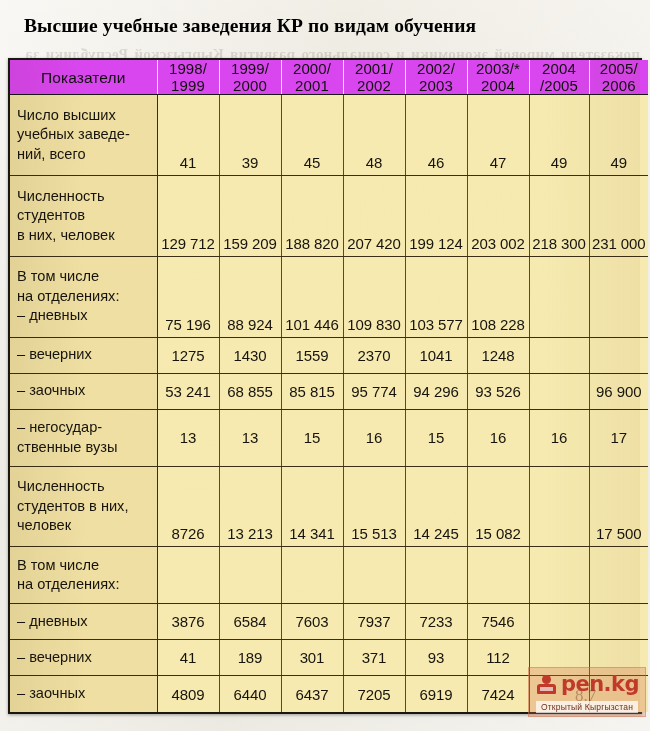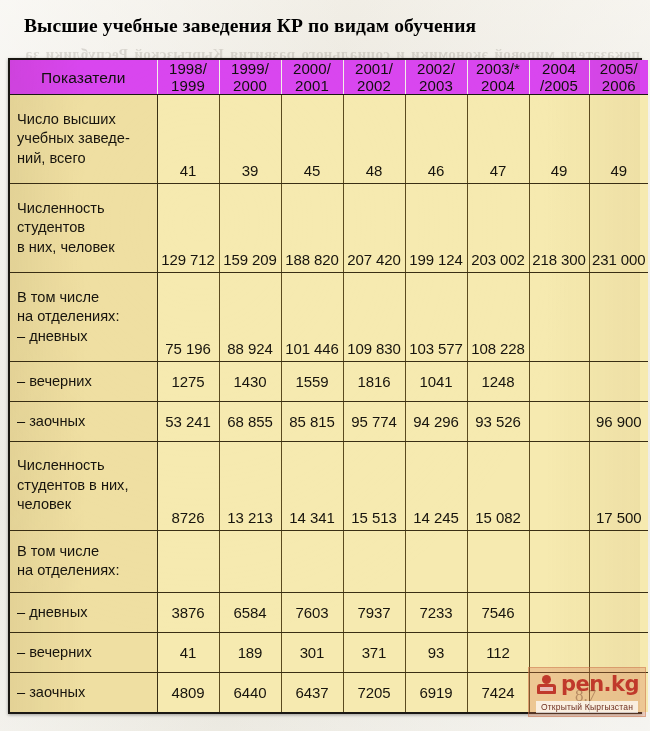--- a/index.html
+++ b/index.html
@@ -314,38 +314,52 @@
           <td class="num"></td>
           <td class="num"></td>
         </tr>
         <tr style="height: 33px;">
           <td class="lbl">
             <span class="ln">– вечерних</span>
           </td>
           <td class="num">1275</td>
           <td class="num">1430</td>
           <td class="num">1559</td>
-          <td class="num">1816</td>
+          <td class="num">2370</td>
           <td class="num">1041</td>
           <td class="num">1248</td>
           <td class="num"></td>
           <td class="num"></td>
         </tr>
         <tr style="height: 33px;">
           <td class="lbl">
             <span class="ln">– заочных</span>
           </td>
           <td class="num">53 241</td>
           <td class="num">68 855</td>
           <td class="num">85 815</td>
           <td class="num">95 774</td>
           <td class="num">94 296</td>
           <td class="num">93 526</td>
           <td class="num"></td>
           <td class="num">96 900</td>
+        </tr>
+        <tr style="height: 52px;">
+          <td class="lbl">
+            <span class="ln">– негосудар-</span>
+            <span class="ln">ственные вузы</span>
+          </td>
+          <td class="num">13</td>
+          <td class="num">13</td>
+          <td class="num">15</td>
+          <td class="num">16</td>
+          <td class="num">15</td>
+          <td class="num">16</td>
+          <td class="num">16</td>
+          <td class="num">17</td>
         </tr>
         <tr class="bottomnum" style="height: 74px;">
           <td class="lbl">
             <span class="ln">Численность</span>
             <span class="ln">студентов в них,</span>
             <span class="ln">человек</span>
           </td>
           <td class="num">8726</td>
           <td class="num">13 213</td>
           <td class="num">14 341</td>

